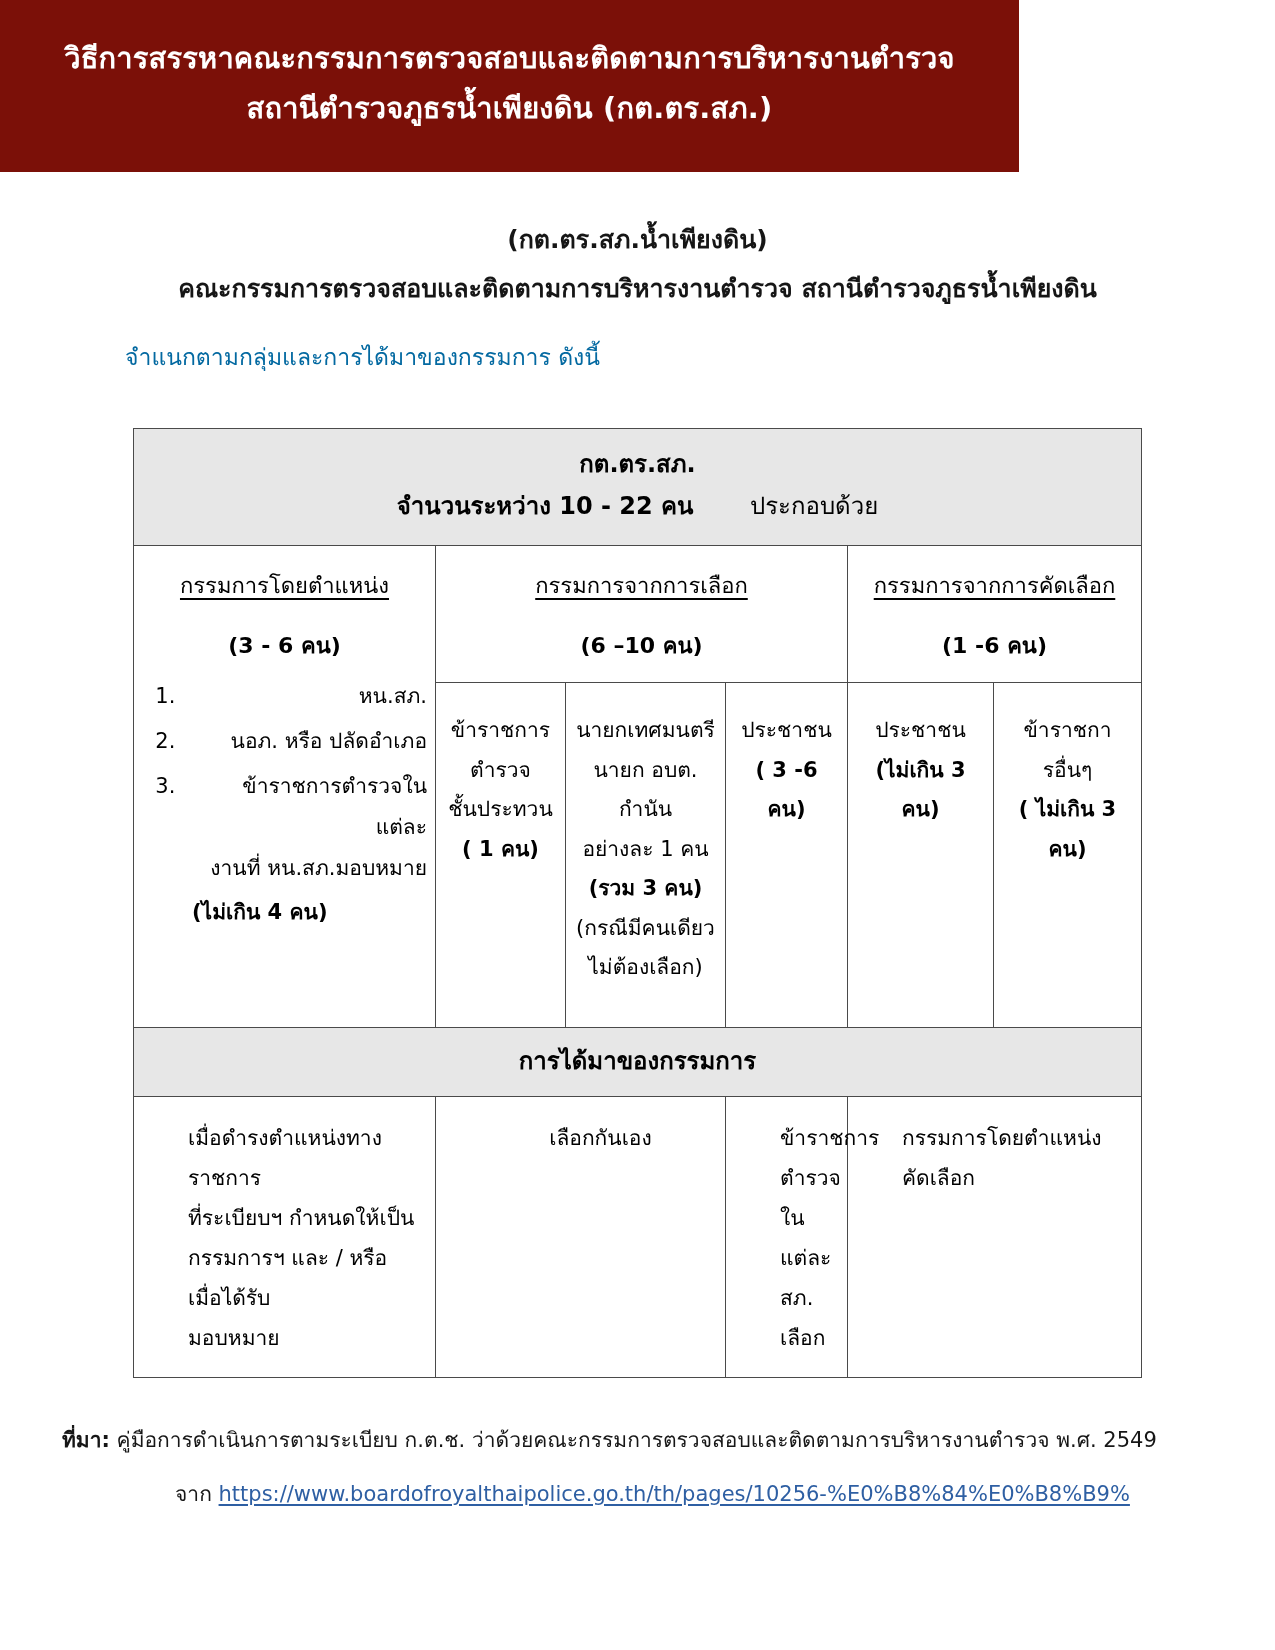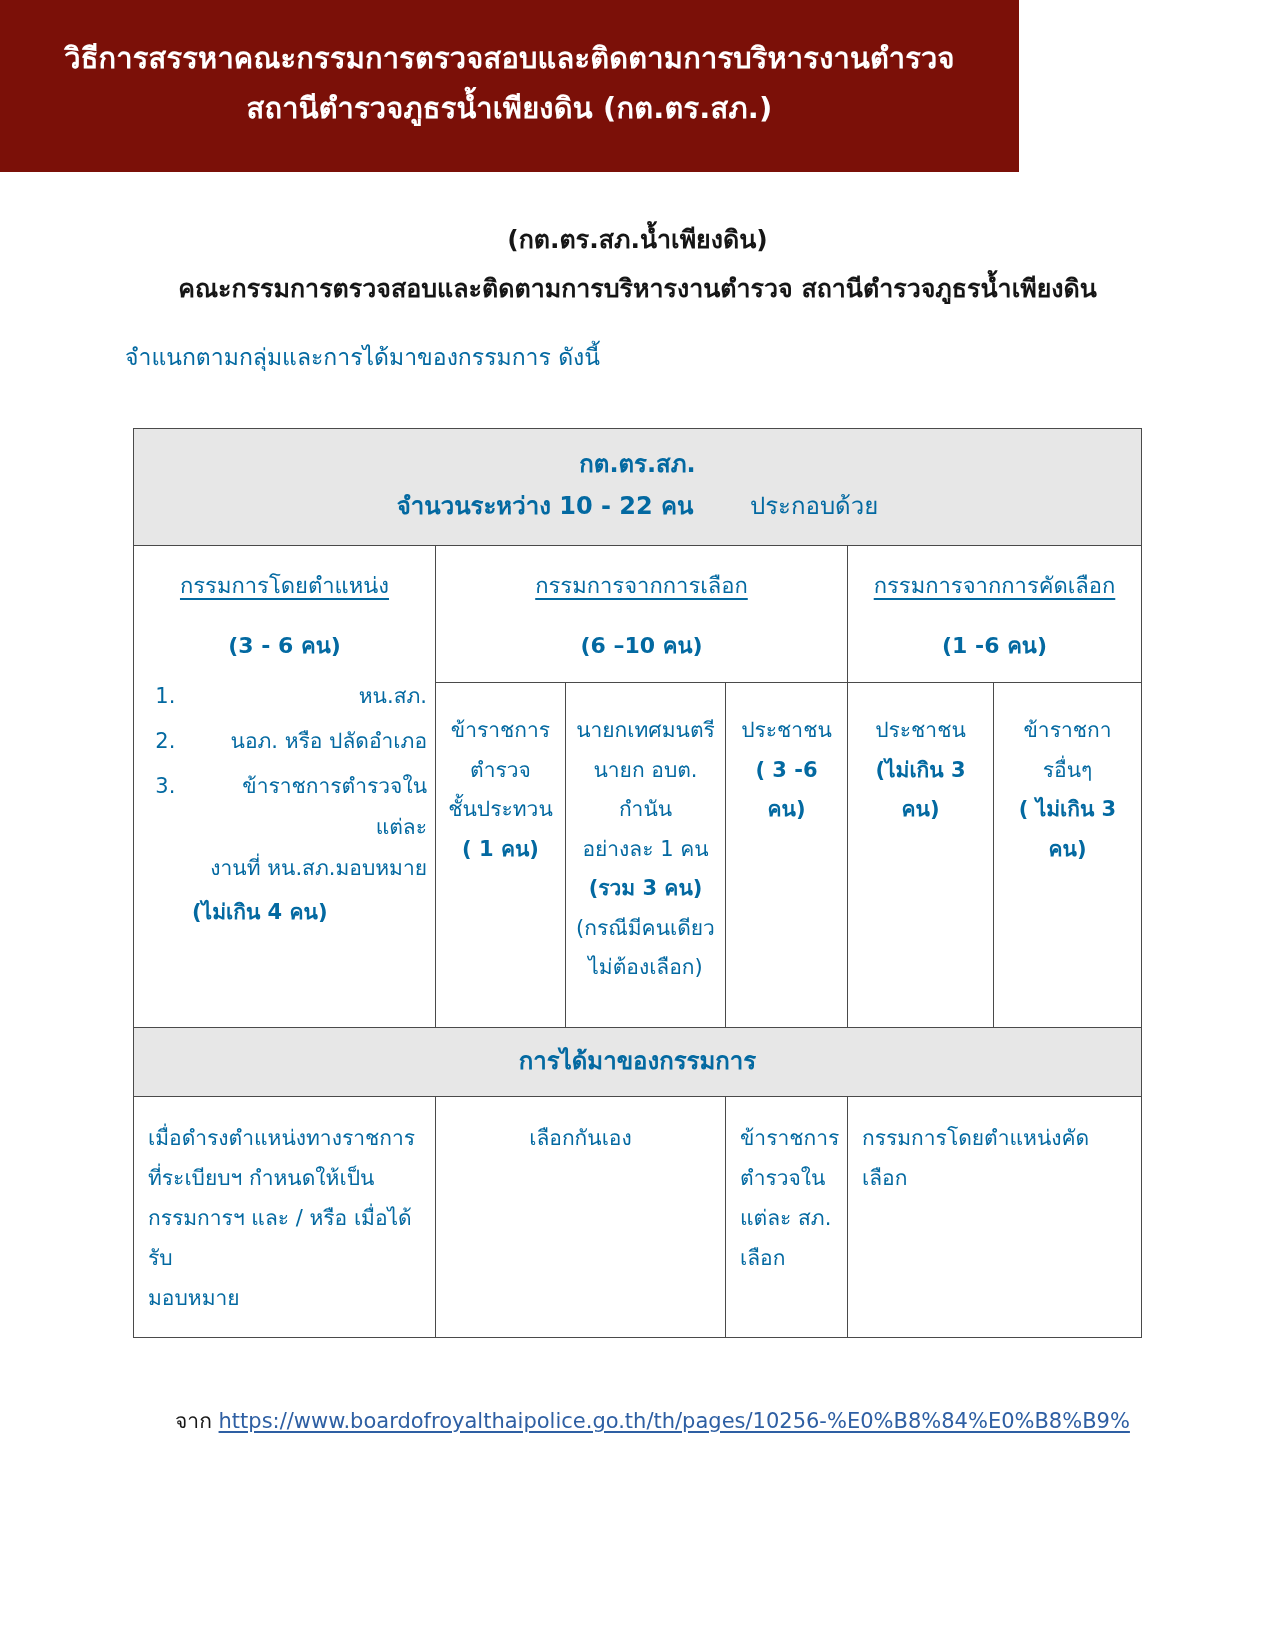--- a/index.html
+++ b/index.html
@@ -52,21 +52,21 @@
     border-collapse: collapse;
     width: 1008px;
     table-layout: fixed;
     background: #ffffff;
   }
   table.matrix td {
     border: 1px solid #4a4a4a;
     vertical-align: top;
     padding: 0;
     font-size: 21px;
-    color: #0369a1;
+    color: #000000;
   }
   .band {
     background: #E7E7E7;
     text-align: center;
     padding: 14px 10px 18px 10px !important;
     vertical-align: middle !important;
   }
   .band .b1 { font-size: 24px; font-weight: 700; line-height: 1.75; }
   .band .b2 { font-size: 24px; font-weight: 700; line-height: 1.75; }
   .band .b2 .light { font-weight: 400; margin-left: 23px; }
@@ -107,21 +107,21 @@
     line-height: 1.88;
     font-size: 21px;
   }
   .subcell .ln { display: block; }
 
   .bottomcell {
     padding: 22px 14px 18px 14px !important;
     line-height: 1.9;
     font-size: 21px;
   }
-  .bottomcell .ln { display: block; }
+  .bottomcell .ln { display: block; margin-left: 40px; }
   .bottomcell.ctr { text-align: center; }
   .bottomcell.lft { text-align: left; }
 
   
   .footer { padding: 46px 62px 0 62px; }
   .src-line {
     font-size: 21px;
     line-height: 1.6;
     color: #161616;
   }
@@ -274,17 +274,21 @@
         <div>
               <span class="ln">กรรมการโดยตำแหน่งคัดเลือก</span>
             </div>
       </td>
     </tr>
   </tbody>
     </table>
 </div>
 
 <div class="footer">
+  <div class="src-line">
+    <span class="lbl">ที่มา:</span>
+    <span>คู่มือการดำเนินการตามระเบียบ ก.ต.ช. ว่าด้วยคณะกรรมการตรวจสอบและติดตามการบริหารงานตำรวจ พ.ศ. 2549</span>
+  </div>
   <div class="url-line">
     <span>จาก</span>
     <a href="#" style="color: rgb(46, 95, 163);">https://www.boardofroyalthaipolice.go.th/th/pages/10256-%E0%B8%84%E0%B8%B9%</a>
   </div>
 </div>
 
 </body></html>

